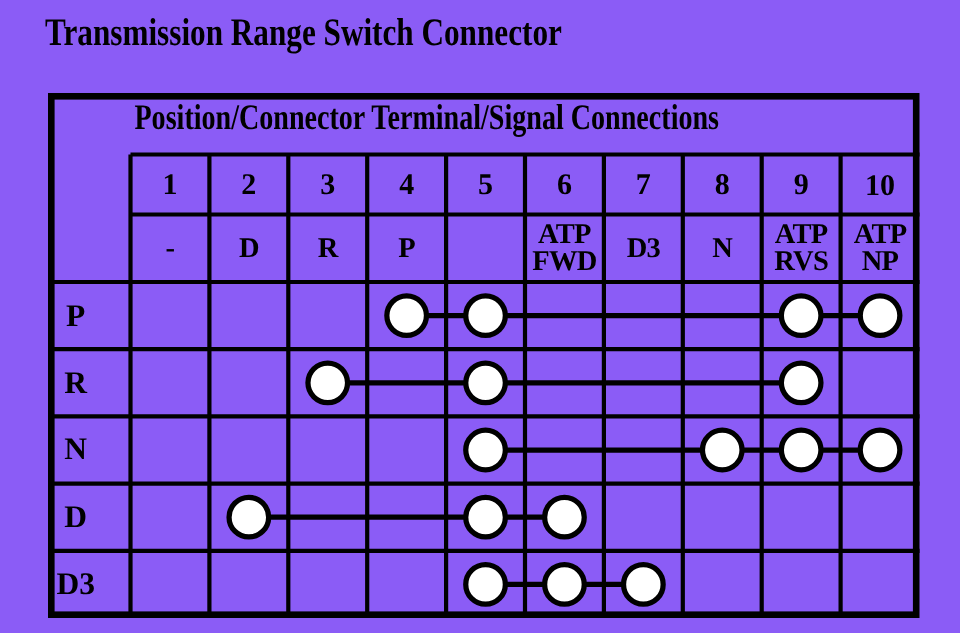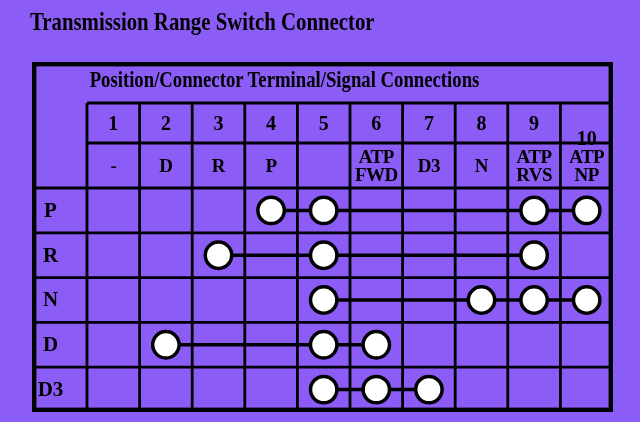--- a/index.html
+++ b/index.html
@@ -36,21 +36,21 @@
   <div id="cells">
       <div class="cell num" style="left: 87px; top: 103px; width: 52.6px; height: 40px;">1</div>
       <div class="cell num" style="left: 139.6px; top: 103px; width: 52.6px; height: 40px;">2</div>
       <div class="cell num" style="left: 192.2px; top: 103px; width: 52.6px; height: 40px;">3</div>
       <div class="cell num" style="left: 244.8px; top: 103px; width: 52.6px; height: 40px;">4</div>
       <div class="cell num" style="left: 297.4px; top: 103px; width: 52.6px; height: 40px;">5</div>
       <div class="cell num" style="left: 350px; top: 103px; width: 52.6px; height: 40px;">6</div>
       <div class="cell num" style="left: 402.6px; top: 103px; width: 52.6px; height: 40px;">7</div>
       <div class="cell num" style="left: 455.2px; top: 103px; width: 52.6px; height: 40px;">8</div>
       <div class="cell num" style="left: 507.8px; top: 103px; width: 52.6px; height: 40px;">9</div>
-      <div class="cell num" style="left: 560.4px; top: 118px; width: 52.6px; height: 40px;">10</div>
+      <div class="cell num" style="left: 560.4px; top: 104px; width: 52.6px; height: 40px;">10</div>
       <div class="cell sig" style="left: 87px; top: 143px; width: 52.6px; height: 45px;">-</div>
       <div class="cell sig" style="left: 139.6px; top: 143px; width: 52.6px; height: 45px;">D</div>
       <div class="cell sig" style="left: 192.2px; top: 143px; width: 52.6px; height: 45px;">R</div>
       <div class="cell sig" style="left: 244.8px; top: 143px; width: 52.6px; height: 45px;">P</div>
       <div class="cell sig" style="left: 350px; top: 143px; width: 52.6px; height: 45px;">ATP
 FWD</div>
       <div class="cell sig" style="left: 402.6px; top: 143px; width: 52.6px; height: 45px;">D3</div>
       <div class="cell sig" style="left: 455.2px; top: 143px; width: 52.6px; height: 45px;">N</div>
       <div class="cell sig" style="left: 507.8px; top: 143px; width: 52.6px; height: 45px;">ATP
 RVS</div>

